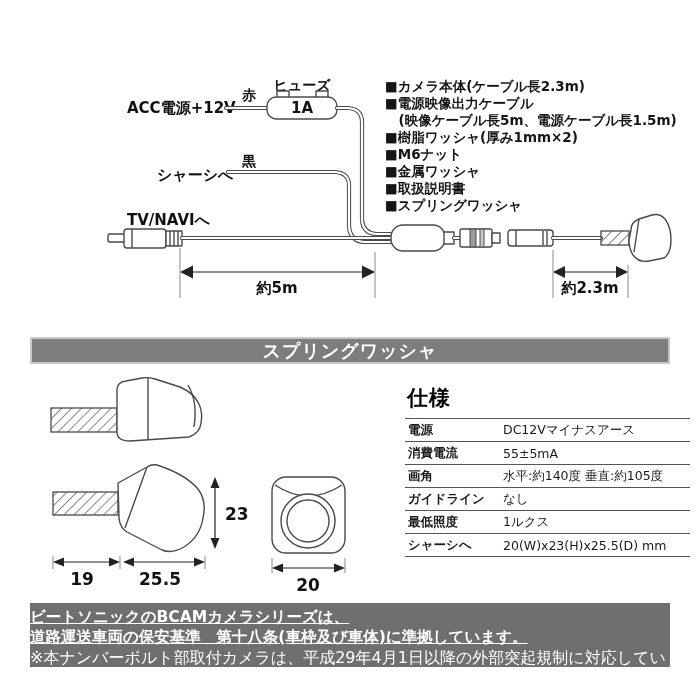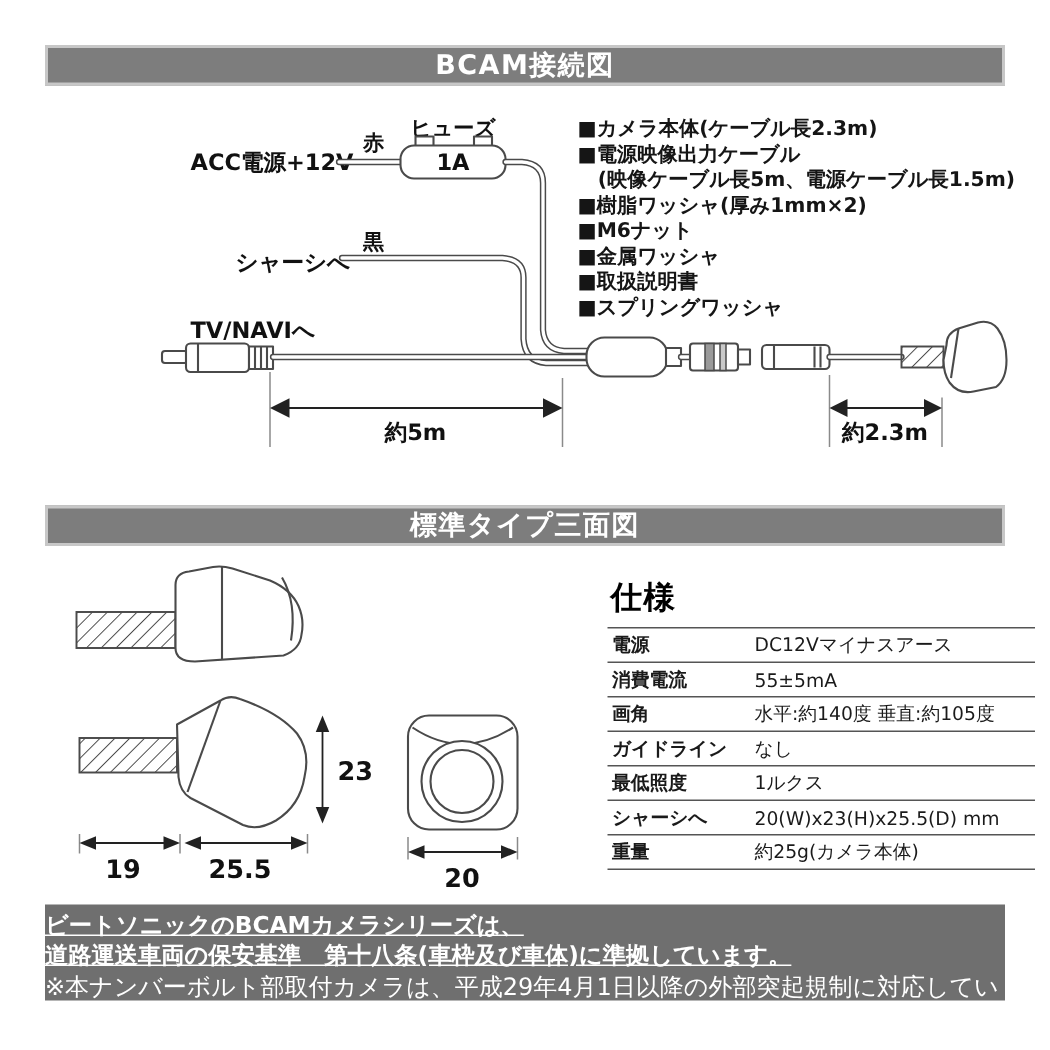--- a/index.html
+++ b/index.html
@@ -51,21 +51,20 @@
   }
   .banner-strong{font-size:15.5px;font-weight:bold;line-height:20px;text-decoration:underline;}
   .banner-strong:first-child{margin-top:4px;}
   #banner-note{font-size:16px;font-weight:500;line-height:17px;margin-top:2px;}
 </style>
 </head>
 <body>
 
 <div id="stage">
 
-  <div id="bar-connection" class="title-bar">BCAM接続図</div>
 
   <svg id="svg-wiring" width="640" height="250" viewBox="0 0 640 250">
     <defs>
       <pattern id="hatch1" width="7" height="7" patternTransform="rotate(45)" patternUnits="userSpaceOnUse">
         <line x1="0" y1="0" x2="0" y2="7" stroke="#4a4a4a" stroke-width="1.3"></line>
       </pattern>
     </defs>
 
     <text class="svg-label" x="97" y="53">ACC電源+12V</text>
     <text class="svg-label-sm" x="219" y="40" text-anchor="middle">赤</text>
@@ -159,21 +158,21 @@
     <div class="pl-item">■カメラ本体(ケーブル長2.3m)</div>
     <div class="pl-item">■電源映像出力ケーブル</div>
     <div class="pl-item">　(映像ケーブル長5m、電源ケーブル長1.5m)</div>
     <div class="pl-item">■樹脂ワッシャ(厚み1mm×2)</div>
     <div class="pl-item">■M6ナット</div>
     <div class="pl-item">■金属ワッシャ</div>
     <div class="pl-item">■取扱説明書</div>
     <div class="pl-item">■スプリングワッシャ</div>
   </div>
 
-  <div id="bar-threeview" class="title-bar">標準タイプ三面図</div>
+  <div id="bar-threeview" class="title-bar">スプリングワッシャ</div>
 
   <svg id="svg-threeview" width="350" height="225" viewBox="0 0 350 225">
     <defs>
       <pattern id="hatch2" width="7" height="7" patternTransform="rotate(45)" patternUnits="userSpaceOnUse">
         <line x1="0" y1="0" x2="0" y2="7" stroke="#4a4a4a" stroke-width="1.3"></line>
       </pattern>
     </defs>
 
     <g>
       <rect x="21" y="38" width="66" height="24" fill="url(#hatch2)" stroke="#4a4a4a" stroke-width="1.3"></rect>
@@ -247,24 +246,20 @@
           <td class="sp-value">なし</td>
         </tr>
         <tr>
           <td class="sp-label">最低照度</td>
           <td class="sp-value">1ルクス</td>
         </tr>
         <tr>
           <td class="sp-label">シャーシへ</td>
           <td class="sp-value">20(W)x23(H)x25.5(D) mm</td>
         </tr>
-        <tr>
-          <td class="sp-label">重量</td>
-          <td class="sp-value">約25g(カメラ本体)</td>
-        </tr>
       </tbody>
     </table>
   </div>
 
   <div id="compliance-banner">
     <div class="banner-strong">ビートソニックのBCAMカメラシリーズは、</div>
     <div class="banner-strong">道路運送車両の保安基準　第十八条(車枠及び車体)に準拠しています。</div>
     <div id="banner-note">※本ナンバーボルト部取付カメラは、平成29年4月1日以降の外部突起規制に対応しています。</div>
   </div>
 

